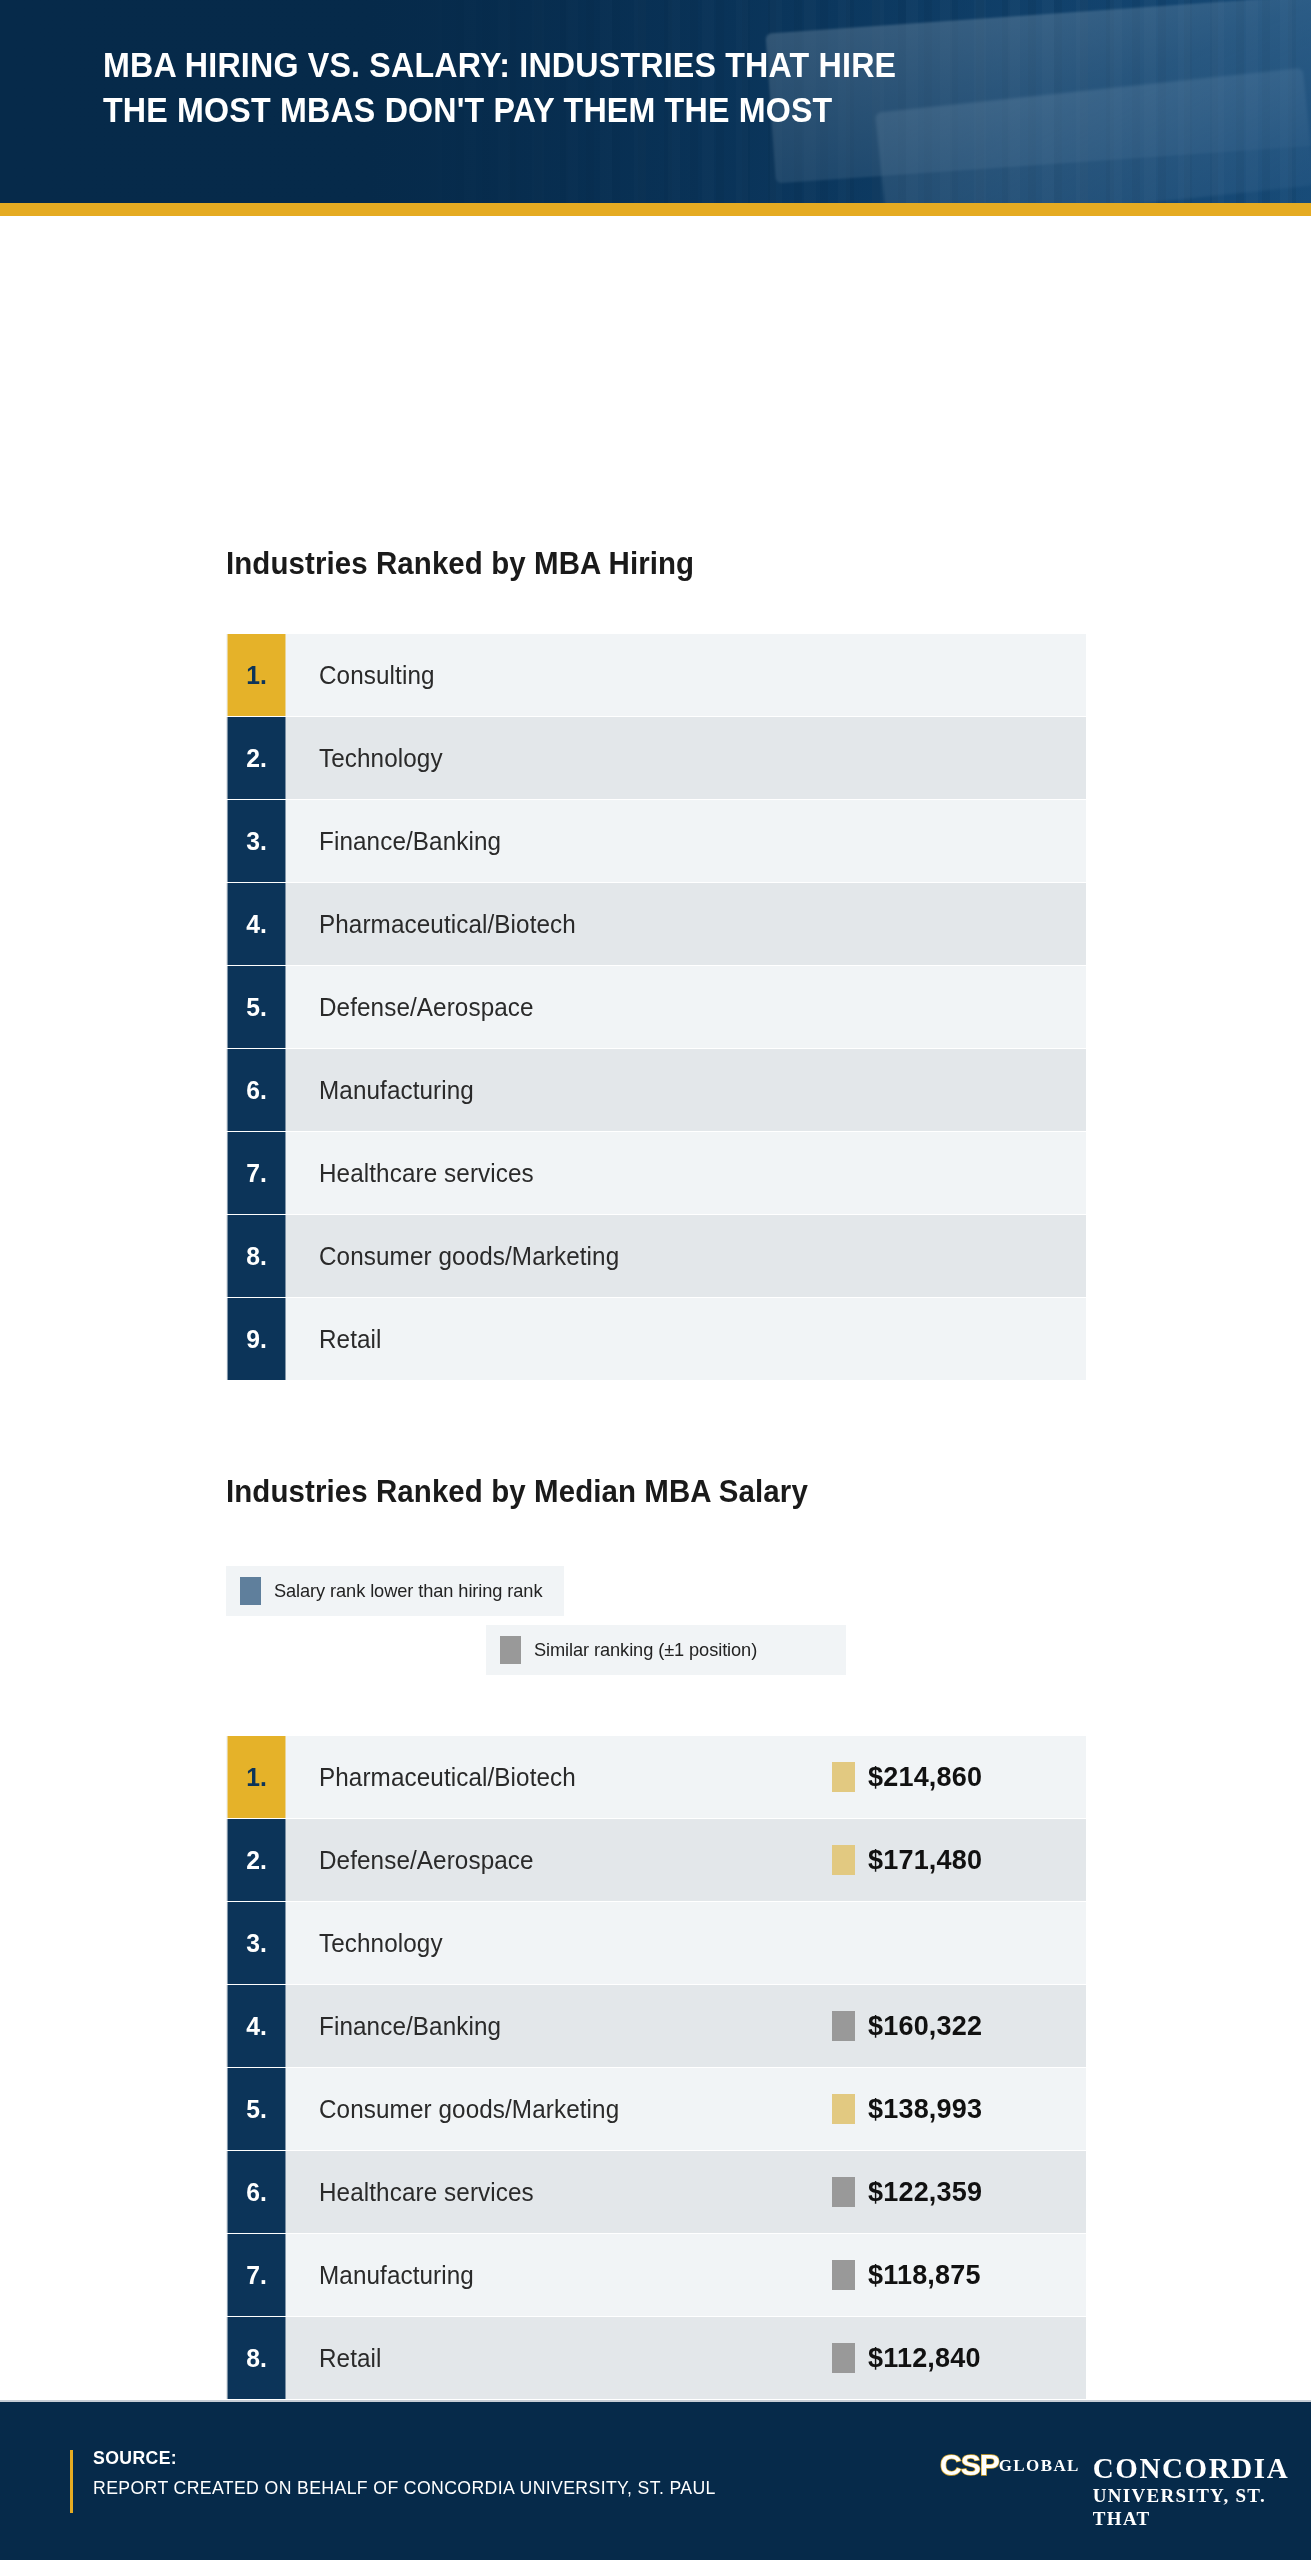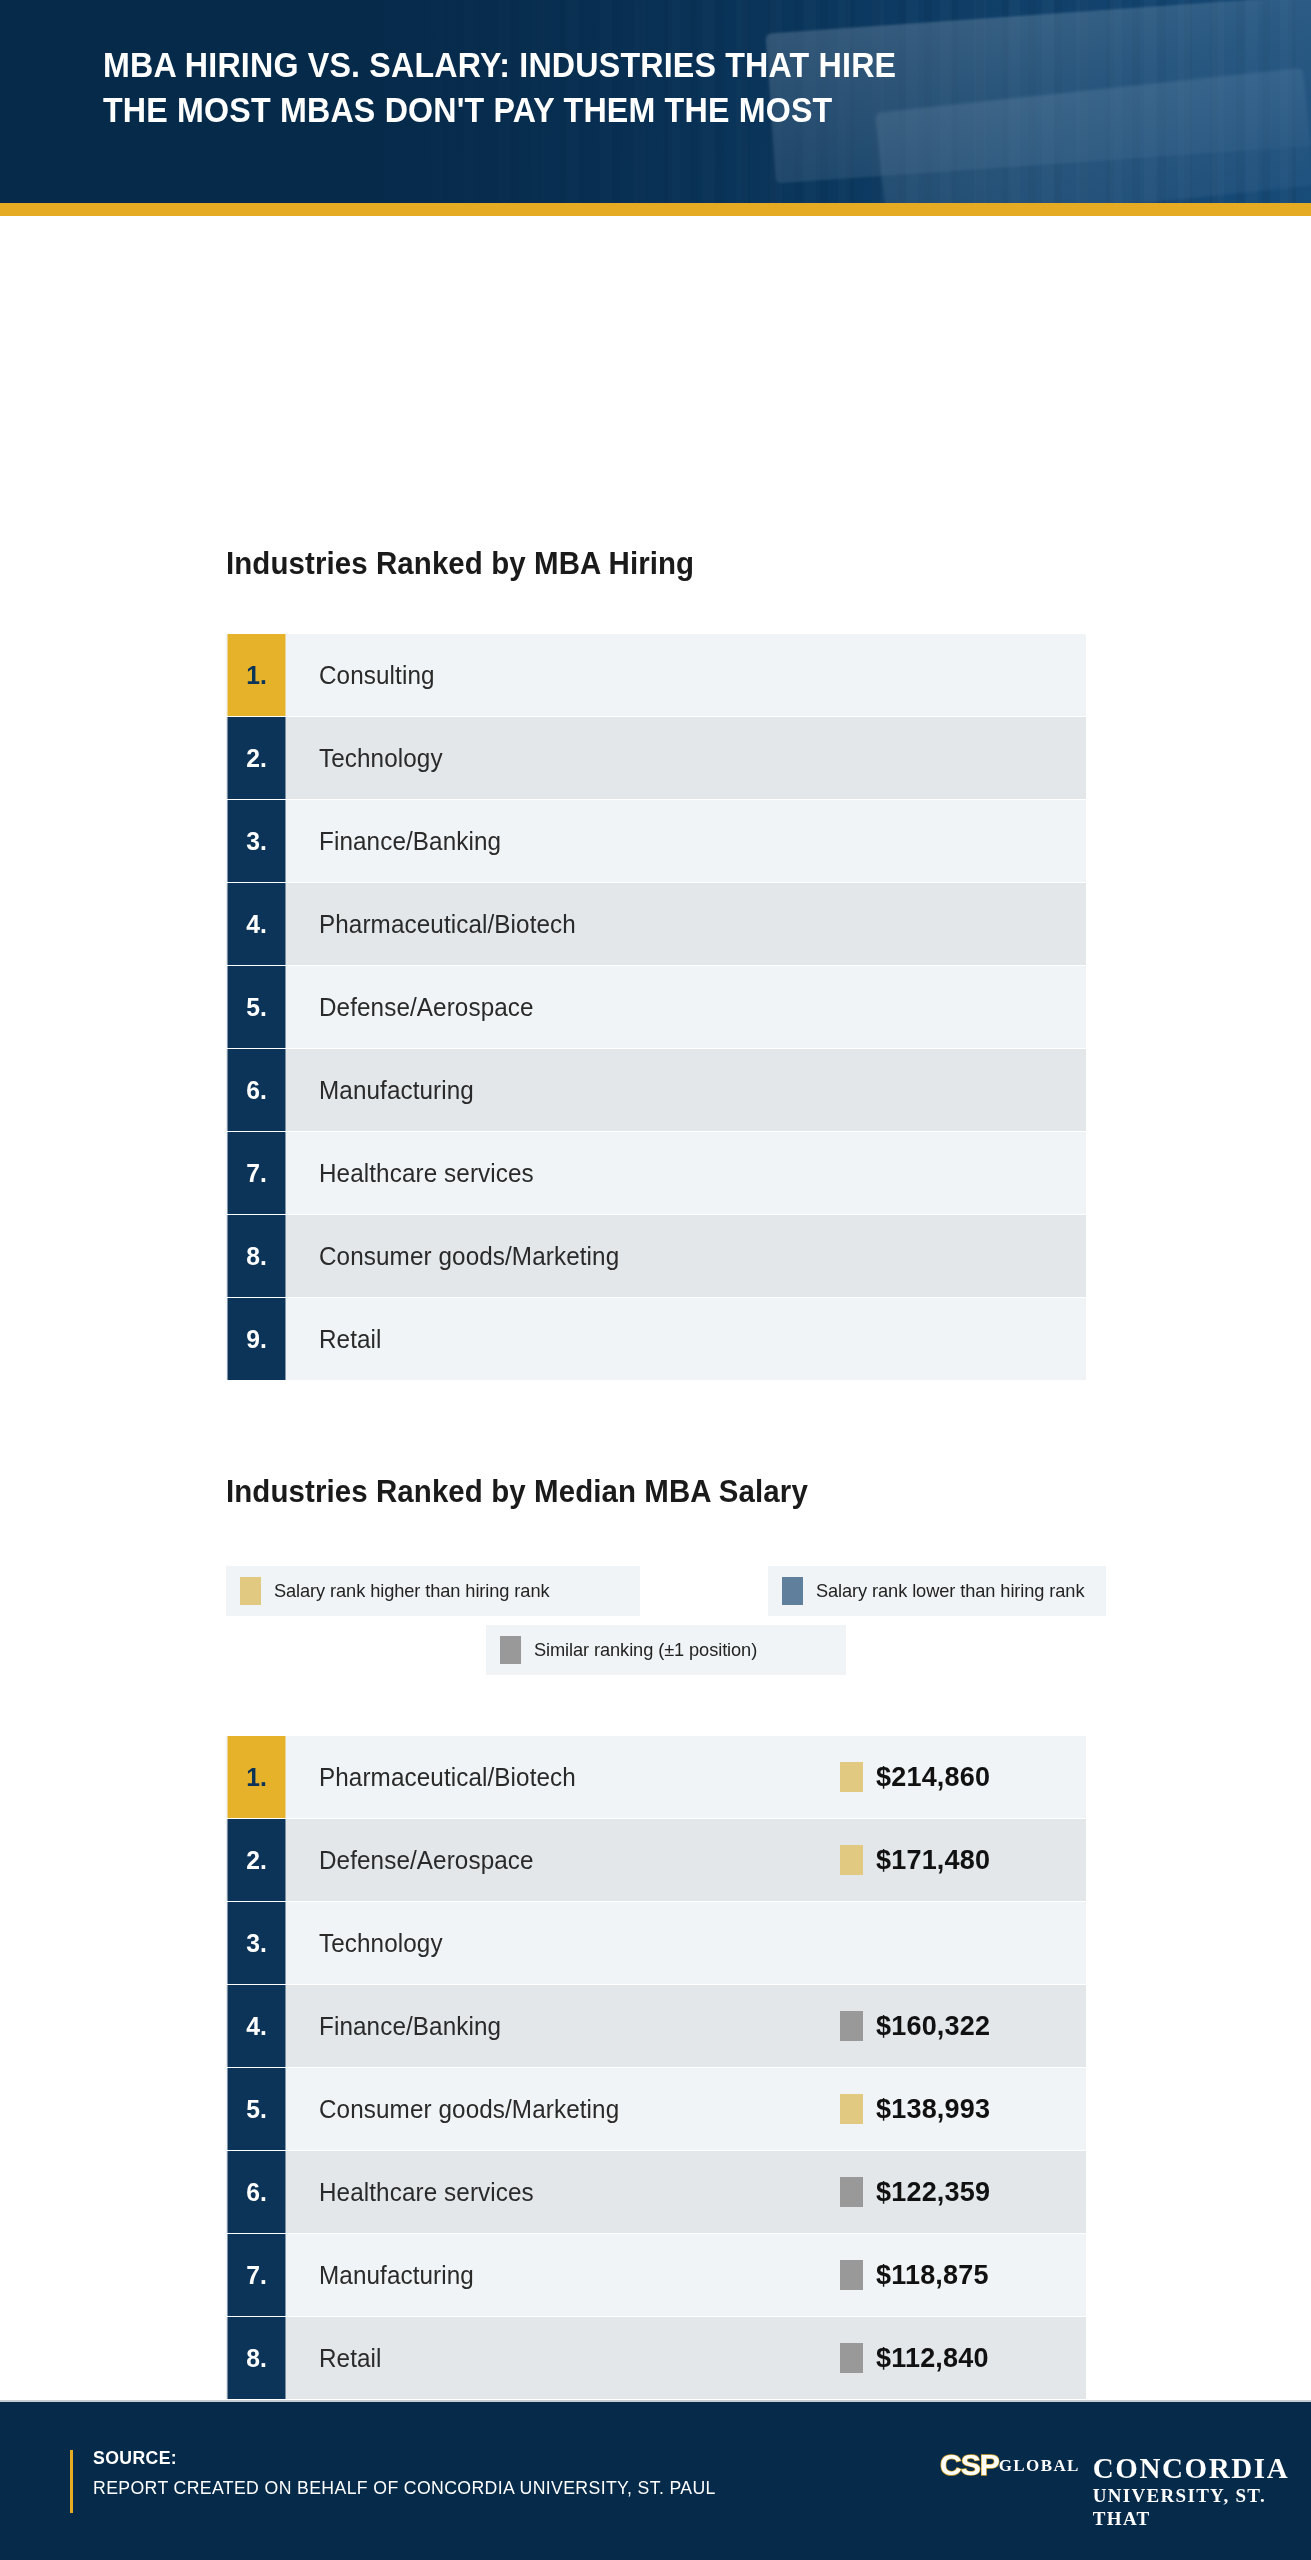--- a/index.html
+++ b/index.html
@@ -147,21 +147,21 @@
     font-size: 25px;
     letter-spacing: .1px;
     transform: scaleX(0.97);
     transform-origin: left center;
   }
 
   .rank-value-wrap {
     flex: 0 0 230px;
     display: flex;
     align-items: center;
-    padding-right: 16px;
+    padding-right: 24px;
     justify-content: flex-start;
   }
   .value-swatch {
     width: 23px;
     height: 30px;
     flex: 0 0 23px;
     margin-right: 13px;
     background: #999999;
   }
   .value-amount {
@@ -374,24 +374,20 @@
       <div class="rank-row odd">
         <div class="rank-box">9.</div>
         <div class="rank-label">Retail</div>
       </div>
     </div>
 
   <div class="section-title" id="title-salary">Industries Ranked by Median MBA Salary</div>
 
   <div class="legend">
     <div class="legend-row top">
-      <div class="legend-chip" id="legend-higher">
-        <span class="sw" style="background: rgb(226, 201, 129);"></span>
-        <span class="txt">Salary rank higher than hiring rank</span>
-      </div>
       <div class="legend-chip" id="legend-lower">
         <span class="sw" style="background: rgb(95, 127, 156);"></span>
         <span class="txt">Salary rank lower than hiring rank</span>
       </div>
     </div>
     <div class="legend-row">
       <div class="legend-chip" id="legend-similar">
         <span class="sw" style="background: rgb(153, 153, 153);"></span>
         <span class="txt">Similar ranking (±1 position)</span>
       </div>

